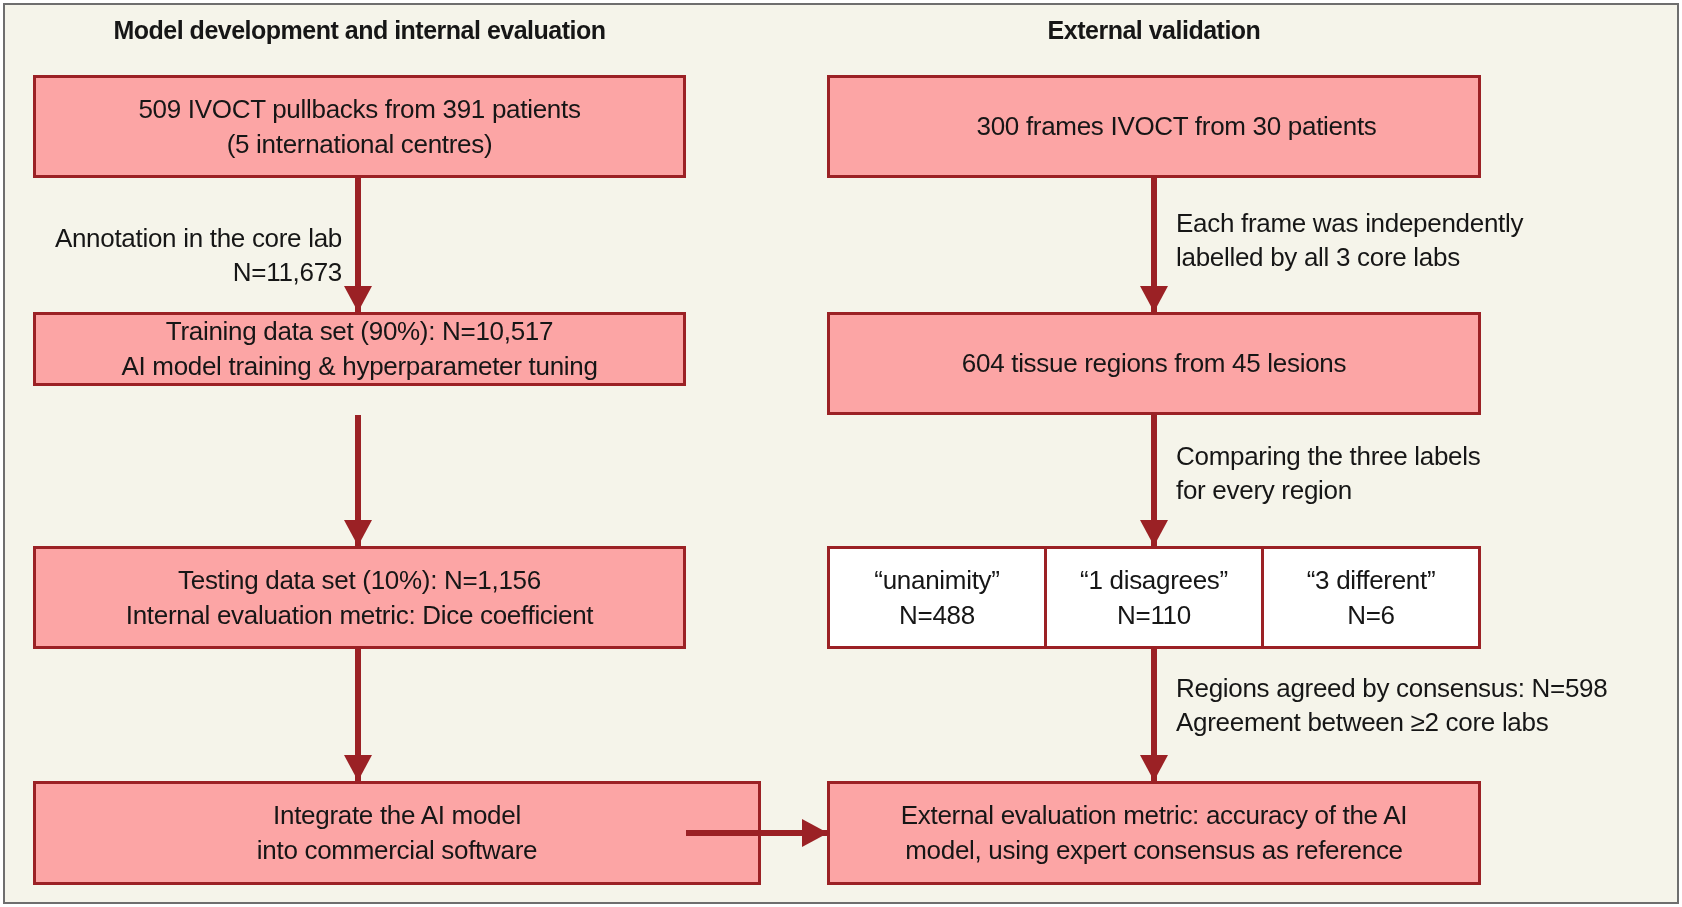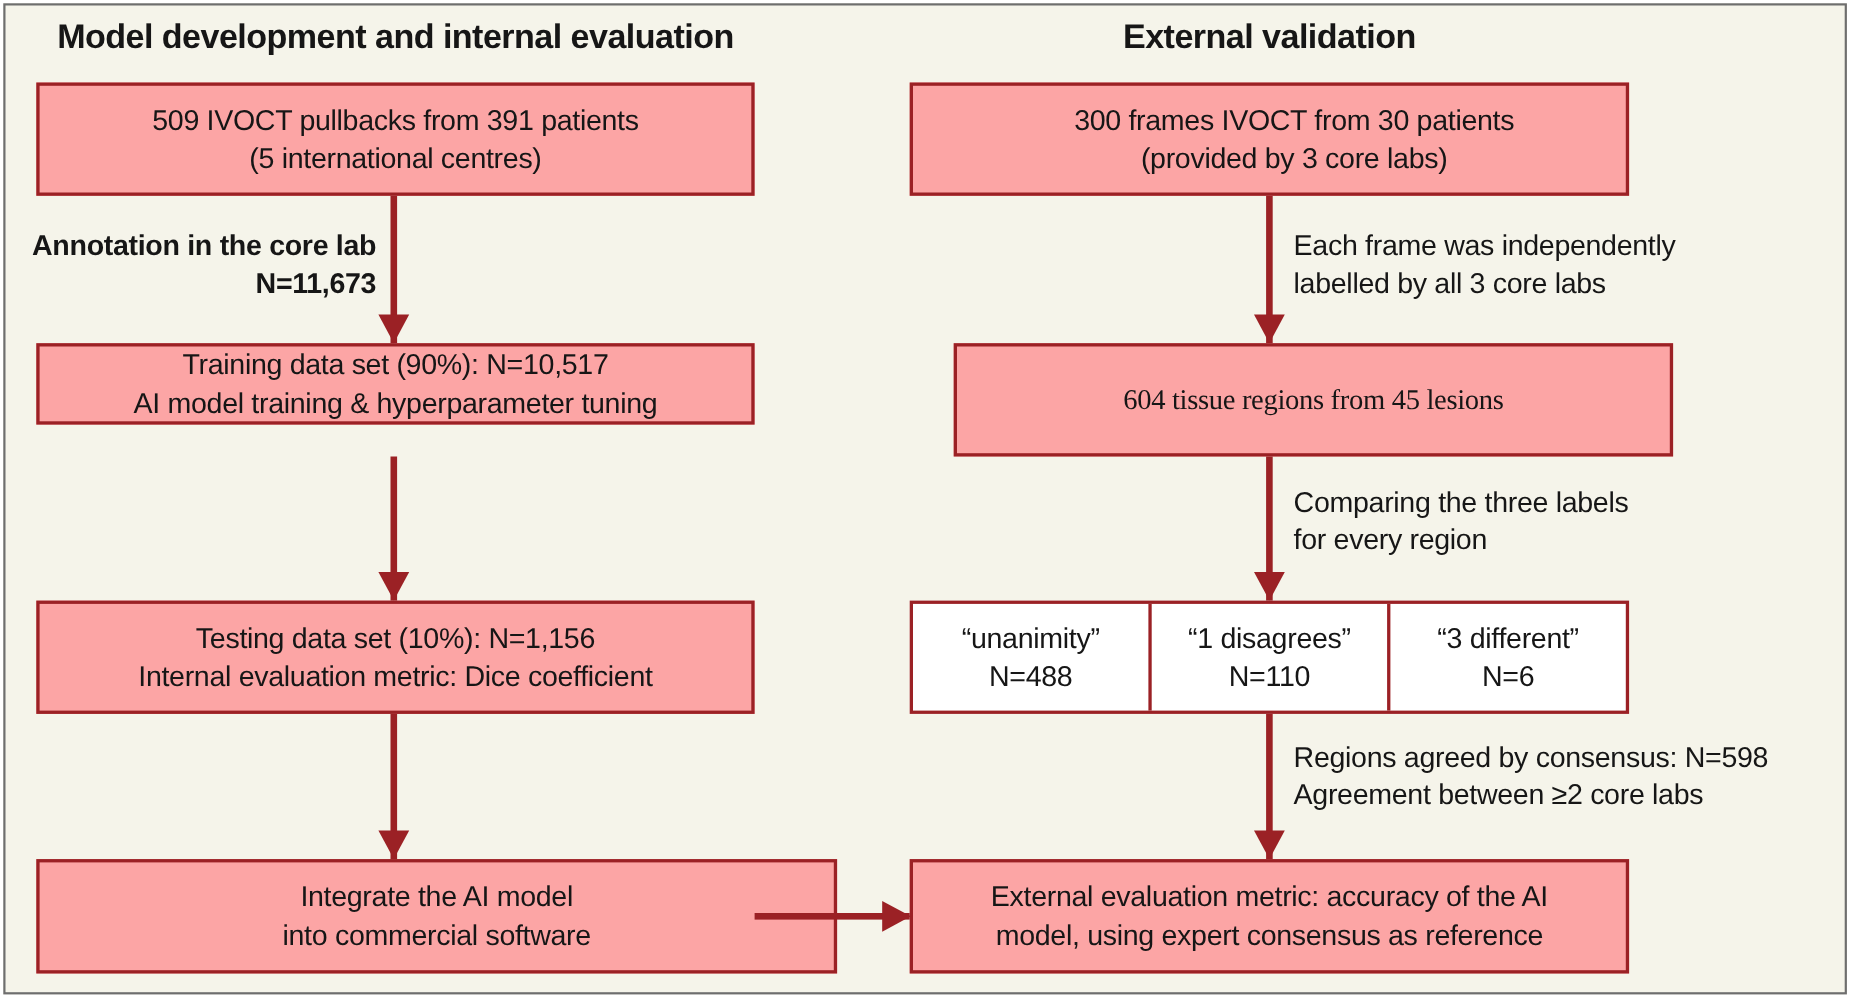--- a/index.html
+++ b/index.html
@@ -17,21 +17,21 @@
     color:var(--text);
   }
   .frame{
     position:absolute;
     left:3px;top:3px;right:3px;bottom:3px;
     border:2px solid var(--frame-border);
     background:var(--background);
   }
   .col-title{
     position:absolute;
-    font-size:31px;font-weight:bold;
+    font-size:25px;font-weight:bold;
     letter-spacing:-0.5px;
     text-align:center;
     white-space:nowrap;
   }
   .fbox{
     position:absolute;
     background:#fca5a5;
     border:3px solid var(--accent);
     box-sizing:border-box;
     display:flex;flex-direction:column;
@@ -123,31 +123,30 @@
 
     <div class="fbox" style="left:28px;top:776px;width:728px;height:104px;">
       <span class="tline">Integrate the AI model</span>
       <span class="tline">into commercial software</span>
     </div>
 
     <div class="arrow-v" style="left:350px;top:173px;height:134px;"></div>
     <div class="arrow-v" style="left:350px;top:410px;height:131px;"></div>
     <div class="arrow-v" style="left:350px;top:644px;height:132px;"></div>
 
-    <div class="edge-label align-right" style="left:17px;top:201px;width:320px;font-weight:bold;">
+    <div class="edge-label align-right" style="left:17px;top:216px;width:320px;">
       <div>Annotation in the core lab</div>
       <div>N=11,673</div>
     </div>
 
     <div class="fbox" style="left:822px;top:70px;width:654px;height:103px;padding-left:45px;">
       <span class="tline">300 frames IVOCT from 30 patients</span>
-      <span class="tline">(provided by 3 core labs)</span>
     </div>
 
-    <div class="fbox" style="left:862px;top:307px;width:654px;height:103px;font-family:Liberation Serif, serif;">
+    <div class="fbox" style="left:822px;top:307px;width:654px;height:103px;">
       <span class="tline">604 tissue regions from 45 lesions</span>
     </div>
 
     <div class="split-box" style="left:822px;top:541px;width:654px;height:103px;">
       <div class="split-cell">
         <span class="tline">“unanimity”</span>
         <span class="tline">N=488</span>
       </div>
       <div class="split-cell">
         <span class="tline">“1 disagrees”</span>

